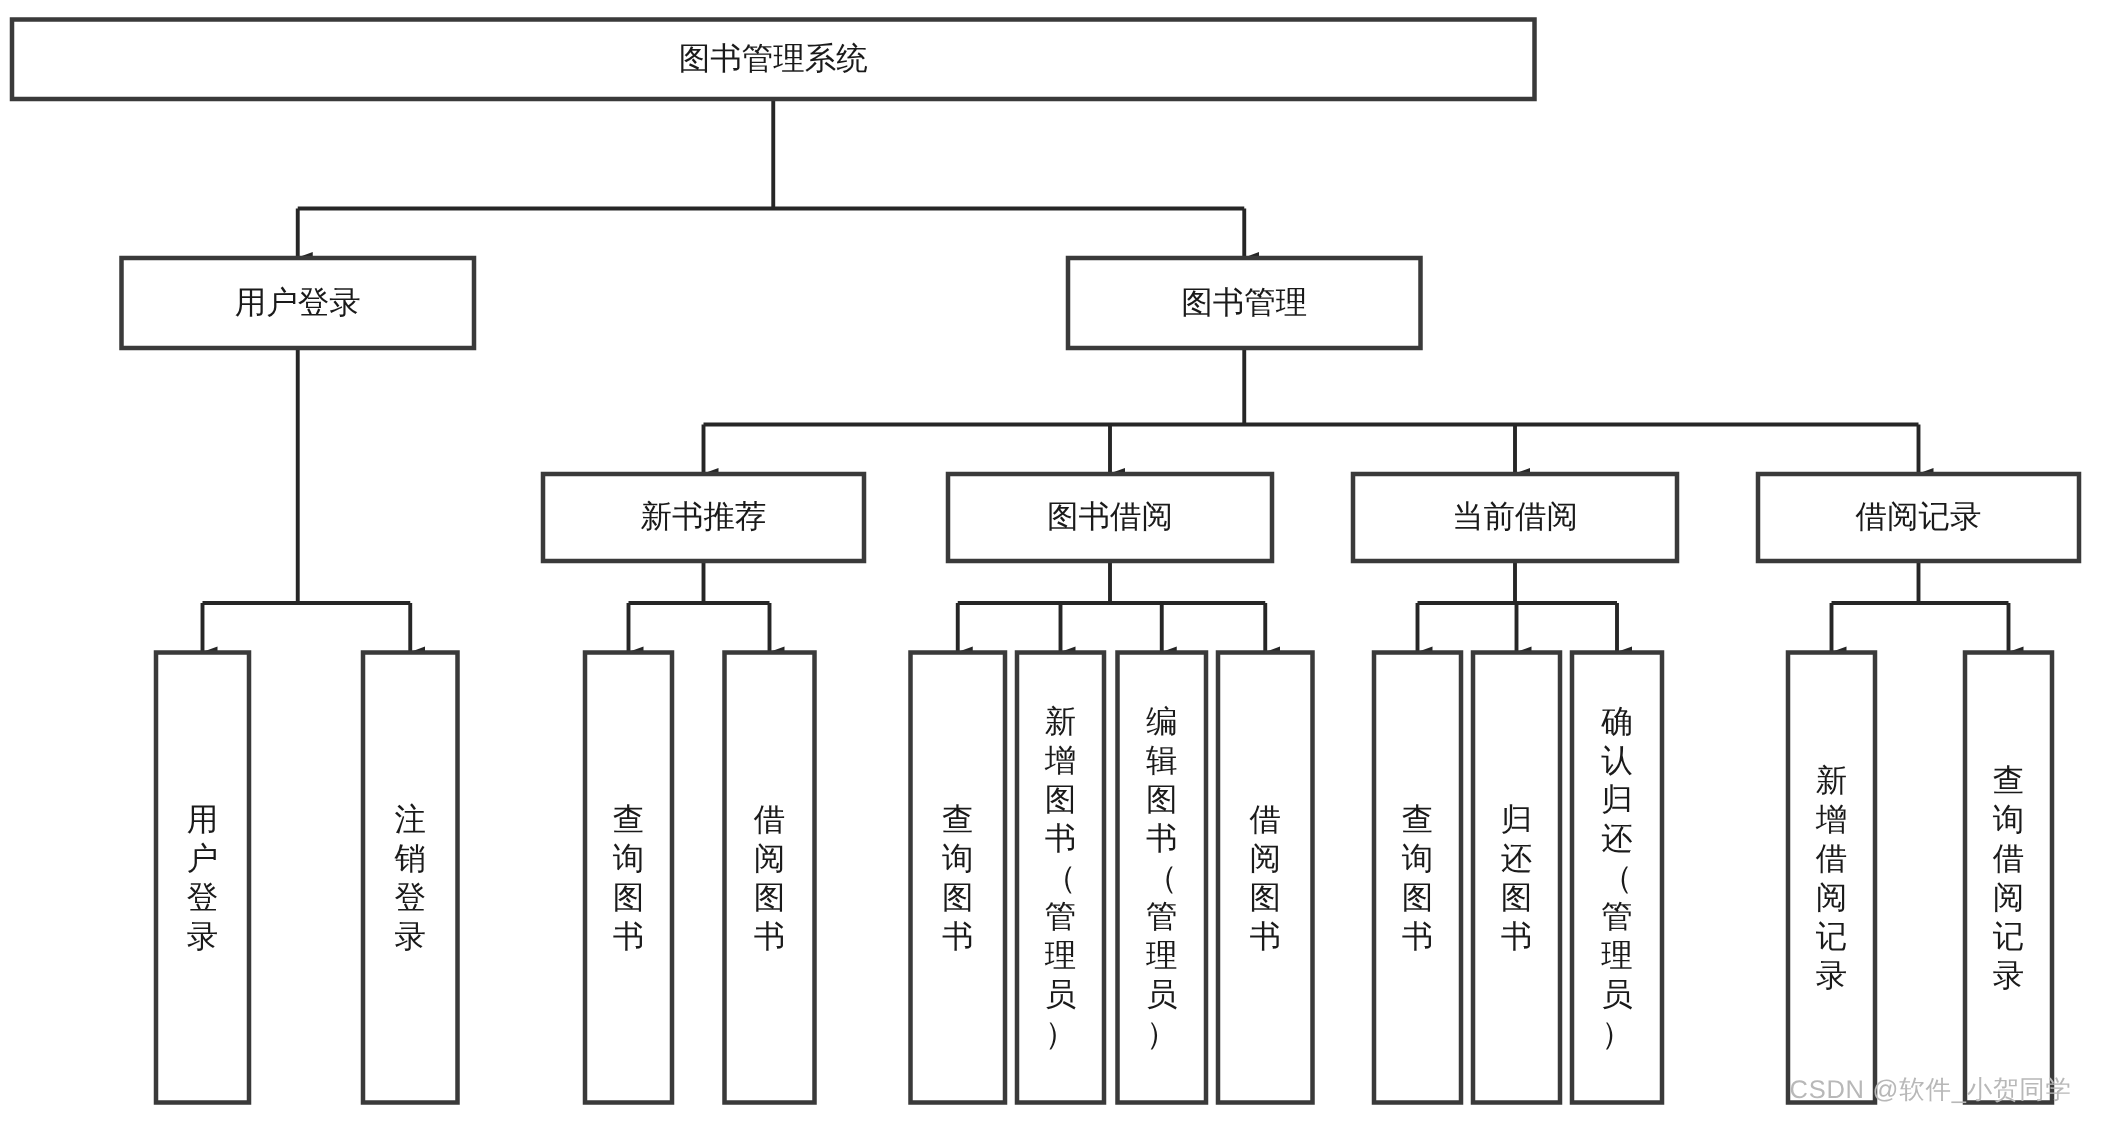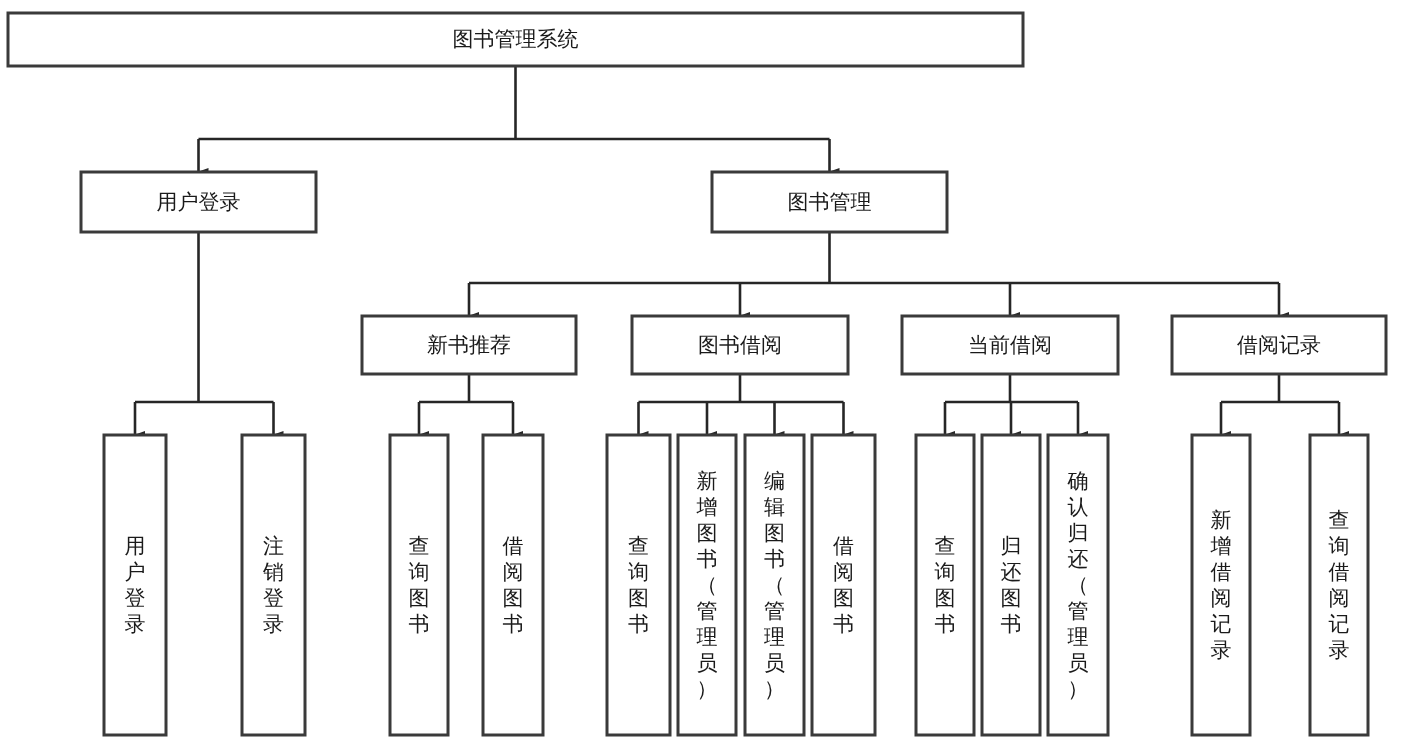--- a/index.html
+++ b/index.html
@@ -193,13 +193,18 @@
           <rect class="node-box" x="1192" y="435" width="58" height="300"></rect>
           <text class="node-label-v"><tspan x="1221" y="527">新</tspan><tspan x="1221" y="553">增</tspan><tspan x="1221" y="579">借</tspan><tspan x="1221" y="605">阅</tspan><tspan x="1221" y="631">记</tspan><tspan x="1221" y="657">录</tspan></text>
         </g>
         <g>
           <rect class="node-box" x="1310" y="435" width="58" height="300"></rect>
           <text class="node-label-v"><tspan x="1339" y="527">查</tspan><tspan x="1339" y="553">询</tspan><tspan x="1339" y="579">借</tspan><tspan x="1339" y="605">阅</tspan><tspan x="1339" y="631">记</tspan><tspan x="1339" y="657">录</tspan></text>
         </g>
       </g>
   </svg>
 
+  <div style="position:absolute; left:1193px; top:714px;">
+    <svg width="210" height="26" viewBox="0 0 210 26">
+      <text class="watermark-text" x="0" y="18">CSDN @软件_小贺同学</text>
+    </svg>
+  </div>
 </div>
 
 </body></html>

